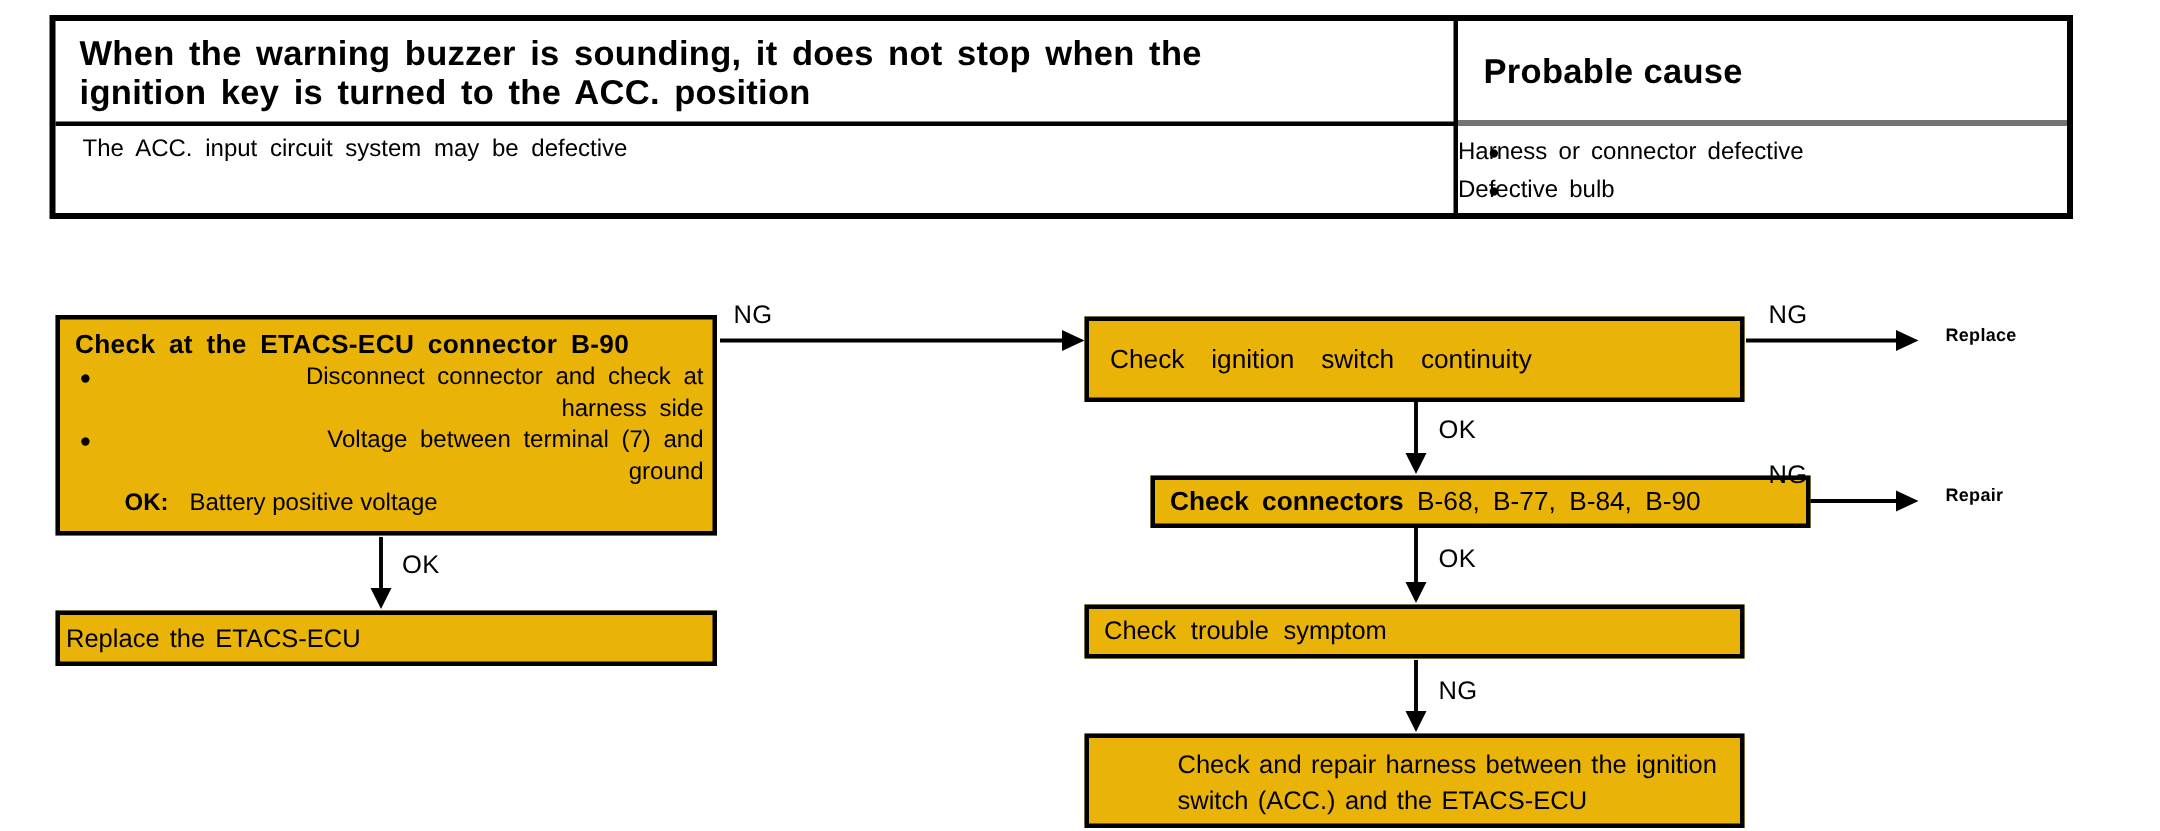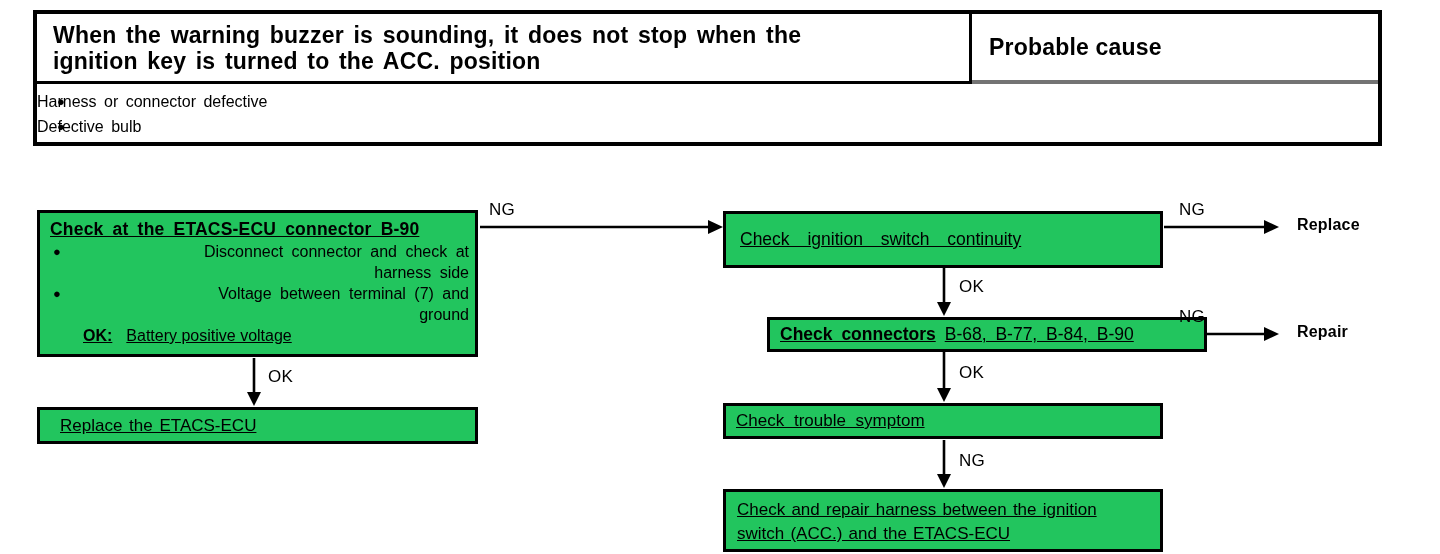--- a/index.html
+++ b/index.html
@@ -24,41 +24,41 @@
   .c-bl{border-right:3px solid #000;padding:7px 0 0 18px;}
   .c-br{padding:5px 0 0 0;}
   .sym-title{font-size:23px;font-weight:bold;line-height:26px;word-spacing:3px;max-width:830px;letter-spacing:.2px;}
   .pc-header{font-size:23px;font-weight:bold;letter-spacing:.2px;}
   .sym-detail{font-size:16px;word-spacing:4px;}
   .cause-item{position:relative;font-size:16px;line-height:25px;word-spacing:3px;}
   .blt{position:absolute;left:20px;top:0;font-size:13px;line-height:25px;}
   .blt::before{content:"\25CF";}
 
   
-  .fbox{position:absolute;border:3px solid #000;box-sizing:border-box;background:#22c55e;font-size:17px;text-decoration:underline;}
+  .fbox{position:absolute;border:3px solid #000;box-sizing:border-box;background:#eab308;font-size:17px;}
   .fbox.center{display:flex;align-items:center;}
   #box-check-ecu{left:37px;top:210px;width:441px;height:147px;padding:4px 6px 0 10px;}
   .ecu-title{font-weight:bold;font-size:17.5px;line-height:24px;word-spacing:4px;letter-spacing:.2px;}
   .ecu-bullet{position:relative;padding-left:33px;font-size:16px;line-height:21px;word-spacing:4px;text-align:right;}
   .ecu-bullet .blt{left:3px;top:0;line-height:21px;}
   .ecu-bullet-text{display:inline-block;max-width:295px;}
   .ecu-ok-line{padding-left:33px;font-size:16px;line-height:21px;}
   .ecu-ok-prefix{font-weight:bold;padding-right:14px;}
-  #box-replace-ecu{left:37px;top:407px;width:441px;height:37px;padding-left:20px;word-spacing:2px;}
+  #box-replace-ecu{left:37px;top:407px;width:441px;height:37px;padding-left:4px;word-spacing:2px;}
   #box-ignition{left:723px;top:211px;width:440px;height:57px;padding-left:14px;font-size:17.5px;word-spacing:13px;}
   #box-connectors{left:723px;top:317px;width:440px;height:35px;padding-left:10px;font-size:17.5px;word-spacing:4px;margin-left:44px;}
   #box-connectors .b{font-weight:bold;padding-right:9px;}
   #box-symptom{left:723px;top:403px;width:440px;height:36px;padding-left:10px;word-spacing:5px;}
   #box-harness{left:723px;top:489px;width:440px;height:63px;padding:6px 0 0 11px;line-height:24px;word-spacing:1.5px;}
-  #box-harness .inner{max-width:396px;}
+  #box-harness .inner{max-width:396px;margin-left:48px;}
 
   
   svg.conn{position:absolute;left:0;top:0;width:1440px;height:554px;pointer-events:none;}
   .edge-label{position:absolute;font-size:17px;letter-spacing:.3px;}
-  .terminal{position:absolute;font-size:16px;font-weight:bold;letter-spacing:.2px;}
+  .terminal{position:absolute;font-size:12px;font-weight:bold;letter-spacing:.2px;}
   #lbl-ecu-ng{left:489px;top:200px;}
   #lbl-ecu-ok{left:268px;top:367px;}
   #lbl-ign-ng{left:1179px;top:200px;}
   #lbl-ign-ok{left:959px;top:277px;}
   #lbl-con-ng{left:1179px;top:307px;}
   #lbl-con-ok{left:959px;top:363px;}
   #lbl-sym-ng{left:959px;top:451px;}
   #term-replace{left:1297px;top:216px;}
   #term-repair{left:1297px;top:323px;}
 </style>
@@ -66,20 +66,23 @@
 <body>
 
 <div class="stage">
 
   <div class="sym-table">
     <div class="cell c-tl">
       <div class="sym-title">When the warning buzzer is sounding, it does not stop when the ignition key is turned to the ACC. position</div>
     </div>
     <div class="cell c-tr">
       <div class="pc-header">Probable cause</div>
+    </div>
+    <div class="cell c-bl">
+      <div class="sym-detail">The ACC. input circuit system may be defective</div>
     </div>
     <div class="cell c-br">
       <div class="cause-item">
         <span class="blt"></span>
         <span>Harness or connector defective</span>
       </div>
       <div class="cause-item">
         <span class="blt"></span>
         <span>Defective bulb</span>
       </div>

